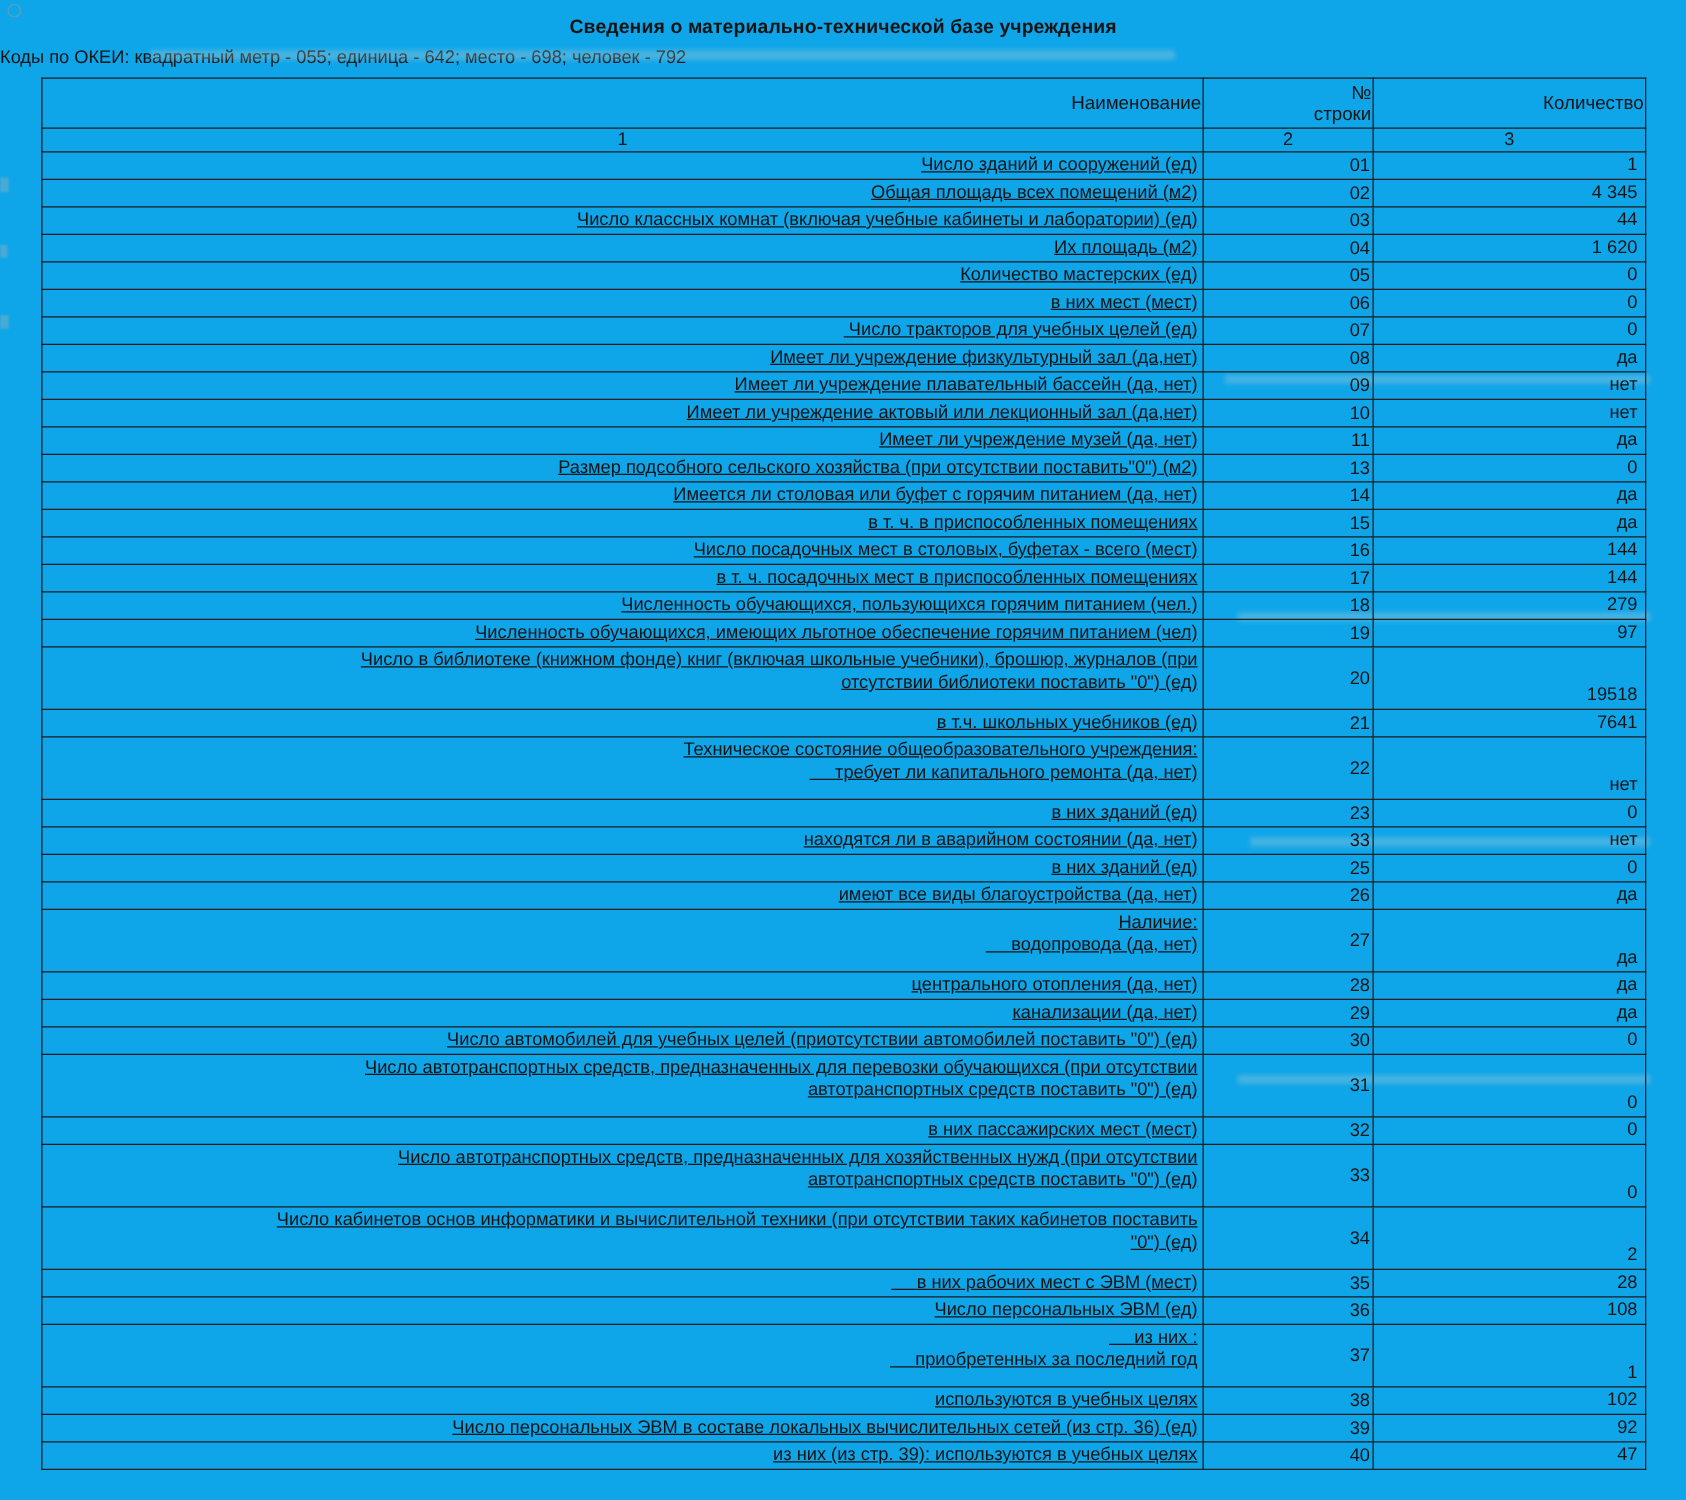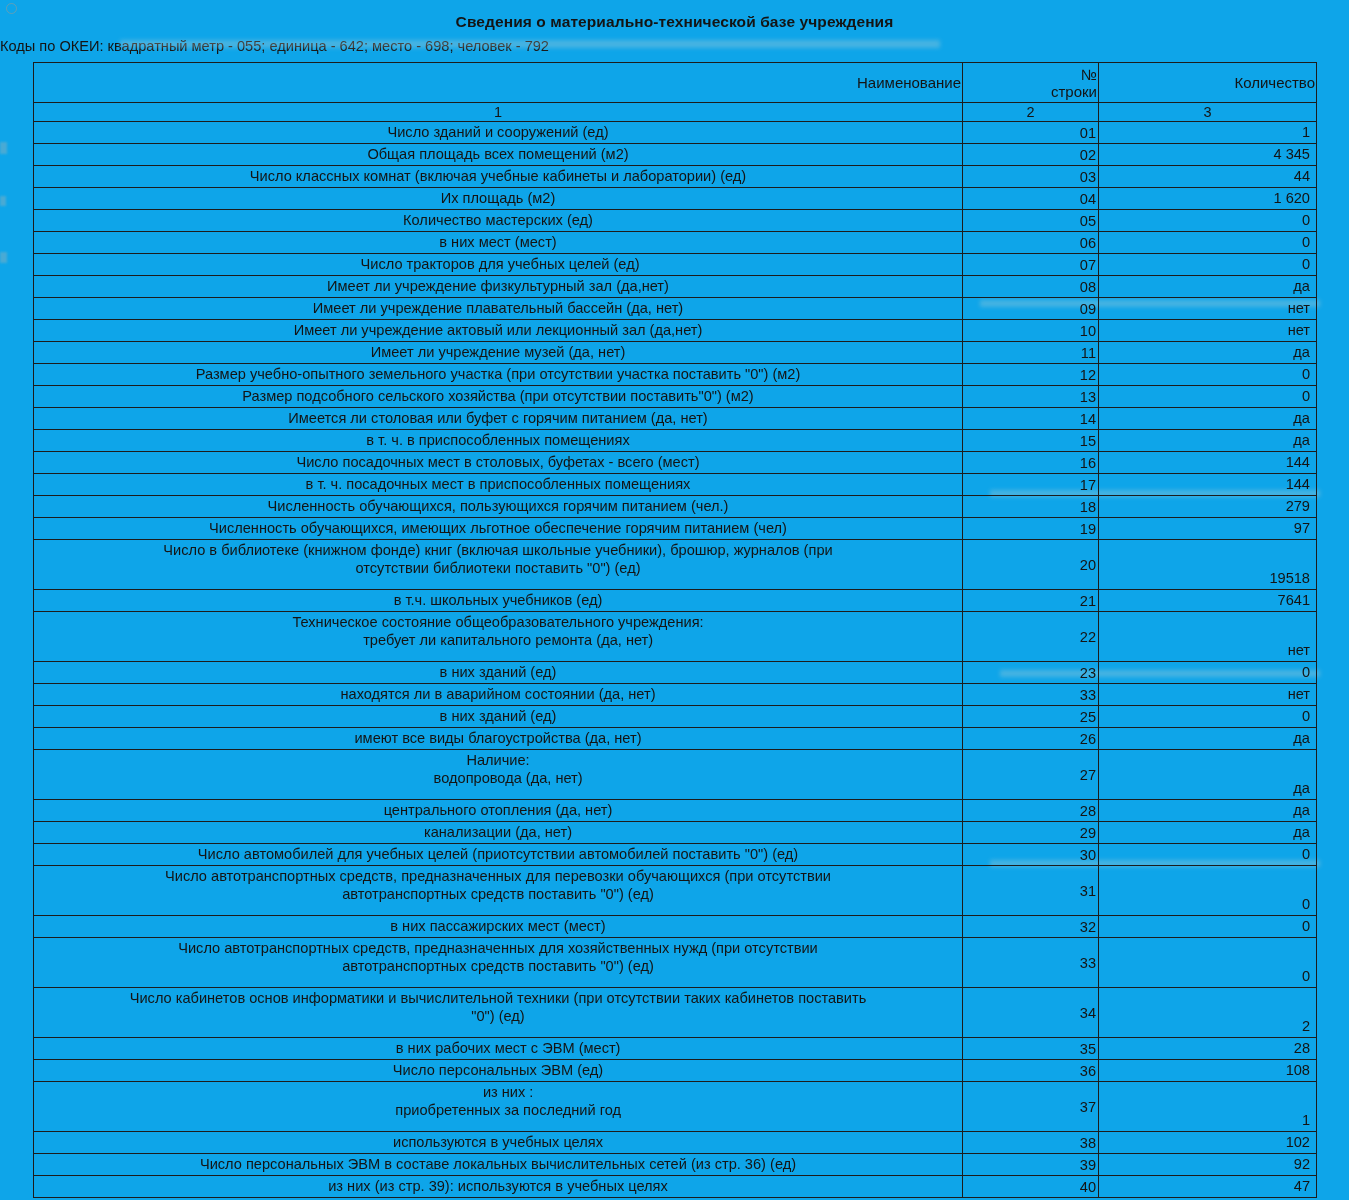--- a/index.html
+++ b/index.html
@@ -71,23 +71,24 @@
   tbody tr.tall {
     height: 50px;
   }
   tbody td {
     font-size: 14.6px;
     line-height: 18px;
   }
   td.cell-name {
     white-space: pre-wrap;
     vertical-align: top;
-    text-align: center;
+    text-align: right;
     padding: 1px 4px 1px 4px;
     overflow: hidden;
+    text-decoration: underline;
   }
   td.cell-line {
     text-align: right;
     vertical-align: middle;
     padding: 0 2px;
     margin-top: 37px;
   }
   td.cell-qty {
     text-align: right;
     vertical-align: bottom;
@@ -204,25 +205,20 @@
     <td class="cell-name">Имеет ли учреждение актовый или лекционный зал (да,нет)</td>
     <td class="cell-line">10</td>
     <td class="cell-qty">нет</td>
   </tr>
         <tr>
     <td class="cell-name">Имеет ли учреждение музей (да, нет)</td>
     <td class="cell-line">11</td>
     <td class="cell-qty">да</td>
   </tr>
         <tr>
-    <td class="cell-name">Размер учебно-опытного земельного участка (при отсутствии участка поставить "0") (м2)</td>
-    <td class="cell-line">12</td>
-    <td class="cell-qty">0</td>
-  </tr>
-        <tr>
     <td class="cell-name">Размер подсобного сельского хозяйства (при отсутствии поставить"0") (м2)</td>
     <td class="cell-line">13</td>
     <td class="cell-qty">0</td>
   </tr>
         <tr>
     <td class="cell-name">Имеется ли столовая или буфет с горячим питанием (да, нет)</td>
     <td class="cell-line">14</td>
     <td class="cell-qty">да</td>
   </tr>
         <tr>

